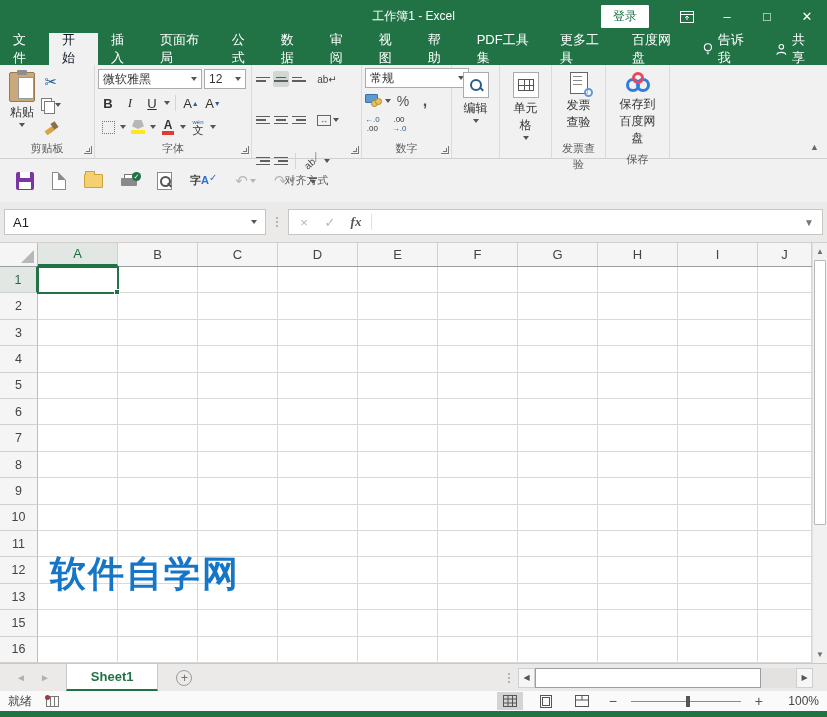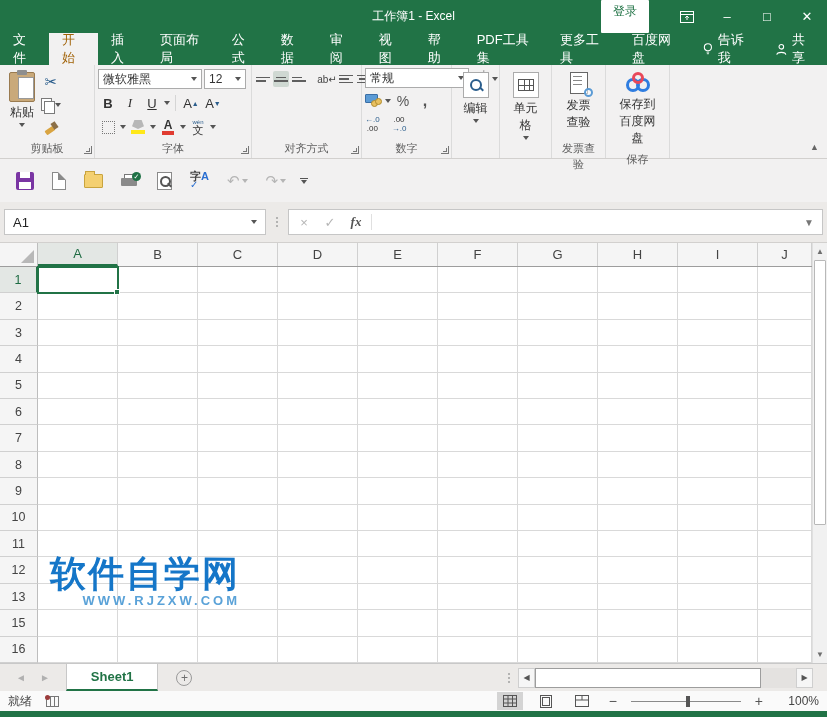--- a/index.html
+++ b/index.html
@@ -3,29 +3,29 @@
 <meta charset="utf-8">
 <style>
   * { margin:0; padding:0; box-sizing:border-box; }
   html,body { width:827px; height:717px; overflow:hidden; }
   body { font-family:"Liberation Sans","DejaVu Sans",sans-serif; font-size:12px; color:#333; background:#f2f1f1; }
   .window { width:827px; height:717px; display:flex; flex-direction:column; background:#fff; }
 
   
   .titlebar { height:33px; background:#217346; color:#fff; display:flex; align-items:center; position:relative; flex:0 0 auto; }
   .title { position:absolute; left:0; right:0; text-align:center; font-size:12px; pointer-events:none; }
-  .title-controls { margin-left:auto; display:flex; height:100%; }
+  .title-controls { margin-left:auto; display:flex; align-items:center; height:100%; }
   .login-btn { background:#fff; color:#217346; font-size:12px; padding:3px 12px; margin-right:18px; border-radius:1px; cursor:pointer; }
   .win-btn { width:40px; height:100%; display:flex; align-items:center; justify-content:center; color:#fff; font-size:13px; cursor:pointer; }
   .ribbon-display-icon svg { display:block; }
 
   
   .tabrow { height:32px; background:#217346; display:flex; align-items:stretch; color:#fff; font-size:13px; flex:0 0 auto; }
   .tab { padding:0 13px; display:flex; align-items:center; cursor:pointer; }
-  .tab.active { background:#f2f1f1; color:#a16207; }
+  .tab.active { background:#f2f1f1; color:#0f172a; }
   .tabrow-right { margin-left:auto; display:flex; align-items:stretch; }
   .tab-tool { display:flex; align-items:center; gap:5px; padding:0 12px; cursor:pointer; }
 
   
   .ribbon { height:94px; background:#f2f1f1; border-bottom:1px solid #d2d0ce; display:flex; align-items:stretch; flex:0 0 auto; position:relative; }
   .rgroup { display:flex; flex-direction:column; border-right:1px solid #dbdbdb; padding:3px 3px 0 3px; position:relative; }
   .rgroup-body { flex:1; display:flex; }
   .rgroup-label { height:18px; font-size:11px; color:#5e5e5e; text-align:center; line-height:16px; position:relative; padding:0 10px; }
   .dlg-launcher { position:absolute; right:2px; bottom:4px; width:8px; height:8px; border-right:1px solid #777; border-bottom:1px solid #777; cursor:pointer; }
   .dlg-launcher::before { content:""; position:absolute; right:1px; bottom:1px; width:3px; height:3px; border-right:1px solid #777; border-bottom:1px solid #777; }
@@ -108,21 +108,21 @@
   .newdoc::before { content:""; position:absolute; right:-1px; top:-1px; border:4px solid #f2f1f1; border-left-color:#8a8a8a; border-bottom-color:#8a8a8a; }
   .folder { width:19px; height:14px; background:#f4d071; border:1px solid #c9a43e; border-radius:1px; position:relative; }
   .folder::before { content:""; position:absolute; left:0; top:-4px; width:8px; height:3px; background:#f4d071; border:1px solid #c9a43e; border-bottom:none; }
   .printer { width:18px; height:14px; position:relative; }
   .printer .body { position:absolute; left:0; top:4px; width:16px; height:8px; background:#8a8a8a; border-radius:1px; }
   .printer .paper { position:absolute; left:3px; top:0; width:10px; height:5px; background:#fff; border:1px solid #777; }
   .printer .badge { position:absolute; right:-2px; top:-2px; width:9px; height:9px; border-radius:50%; background:#1e7145; color:#fff; font-size:7px; line-height:9px; text-align:center; }
   .preview-icon { width:15px; height:18px; background:#fff; border:1px solid #8a8a8a; position:relative; }
   .preview-icon::before { content:""; position:absolute; left:2px; top:3px; width:7px; height:7px; border:2px solid #555; border-radius:50%; }
   .preview-icon::after { content:""; position:absolute; left:9px; top:11px; width:5px; height:2px; background:#555; transform:rotate(45deg); }
-  .spell-icon { font-size:11px; font-weight:bold; line-height:1; display:flex; flex-direction:column; align-items:flex-start; }
+  .spell-icon { font-size:11px; font-weight:bold; line-height:1; display:flex; flex-direction:row; align-items:flex-start; }
   .spell-icon .zi { color:#444; }
   .spell-icon .chk { color:#2a6fd1; font-size:10px; margin-top:-2px; }
   .undo-redo { color:#b5b5b5; font-size:15px; }
   .qat-more { display:flex; flex-direction:column; align-items:center; gap:1px; cursor:pointer; }
   .qat-more .line { width:8px; height:1px; background:#555; }
 
   
   .formula-row { height:41px; background:#eceae8; display:flex; align-items:center; padding:0 4px; gap:4px; flex:0 0 auto; border-bottom:1px solid #d2d0ce; }
   .namebox { width:262px; height:26px; background:#fff; border:1px solid #c6c6c6; display:flex; align-items:center; padding:0 8px; font-size:13px; color:#222; }
   .namebox .caret { margin-left:auto; }
@@ -314,21 +314,21 @@
               <span>文</span>
             </span>
             <span class="caret"></span>
         </div>
       </div>
       <div class="rgroup-label" style="margin-top:auto">字体</div>
       <span class="dlg-launcher"></span>
     </div>
 
     <div class="rgroup" style="width:110px">
-      <div style="display:flex;flex-direction:row;gap:1px">
+      <div style="display:flex;flex-direction:column;gap:19px">
         <div class="mini-row">
           <span class="al">
               <span class="w100"></span>
               <span class="w70"></span>
             </span>
           <span class="al active">
               <span class="w70c"></span>
               <span class="w100"></span>
             </span>
           <span class="al">
@@ -724,21 +724,20 @@
             <div class="cell"></div>
             <div class="cell"></div>
             <div class="cell"></div>
             <div class="cell"></div>
             <div class="cell"></div>
             <div class="cell last"></div>
           </div>
         </div>
       <div class="watermark">
         <div class="wm1">软件自学网</div>
-        <div class="wm2">WWW.RJZXW.COM</div>
       </div>
     </div>
     <div class="vscroll">
       <div class="vs-arrow">▲</div>
       <div class="vs-thumb"></div>
       <div class="vs-track"></div>
       <div class="vs-arrow">▼</div>
     </div>
   </div>
 

